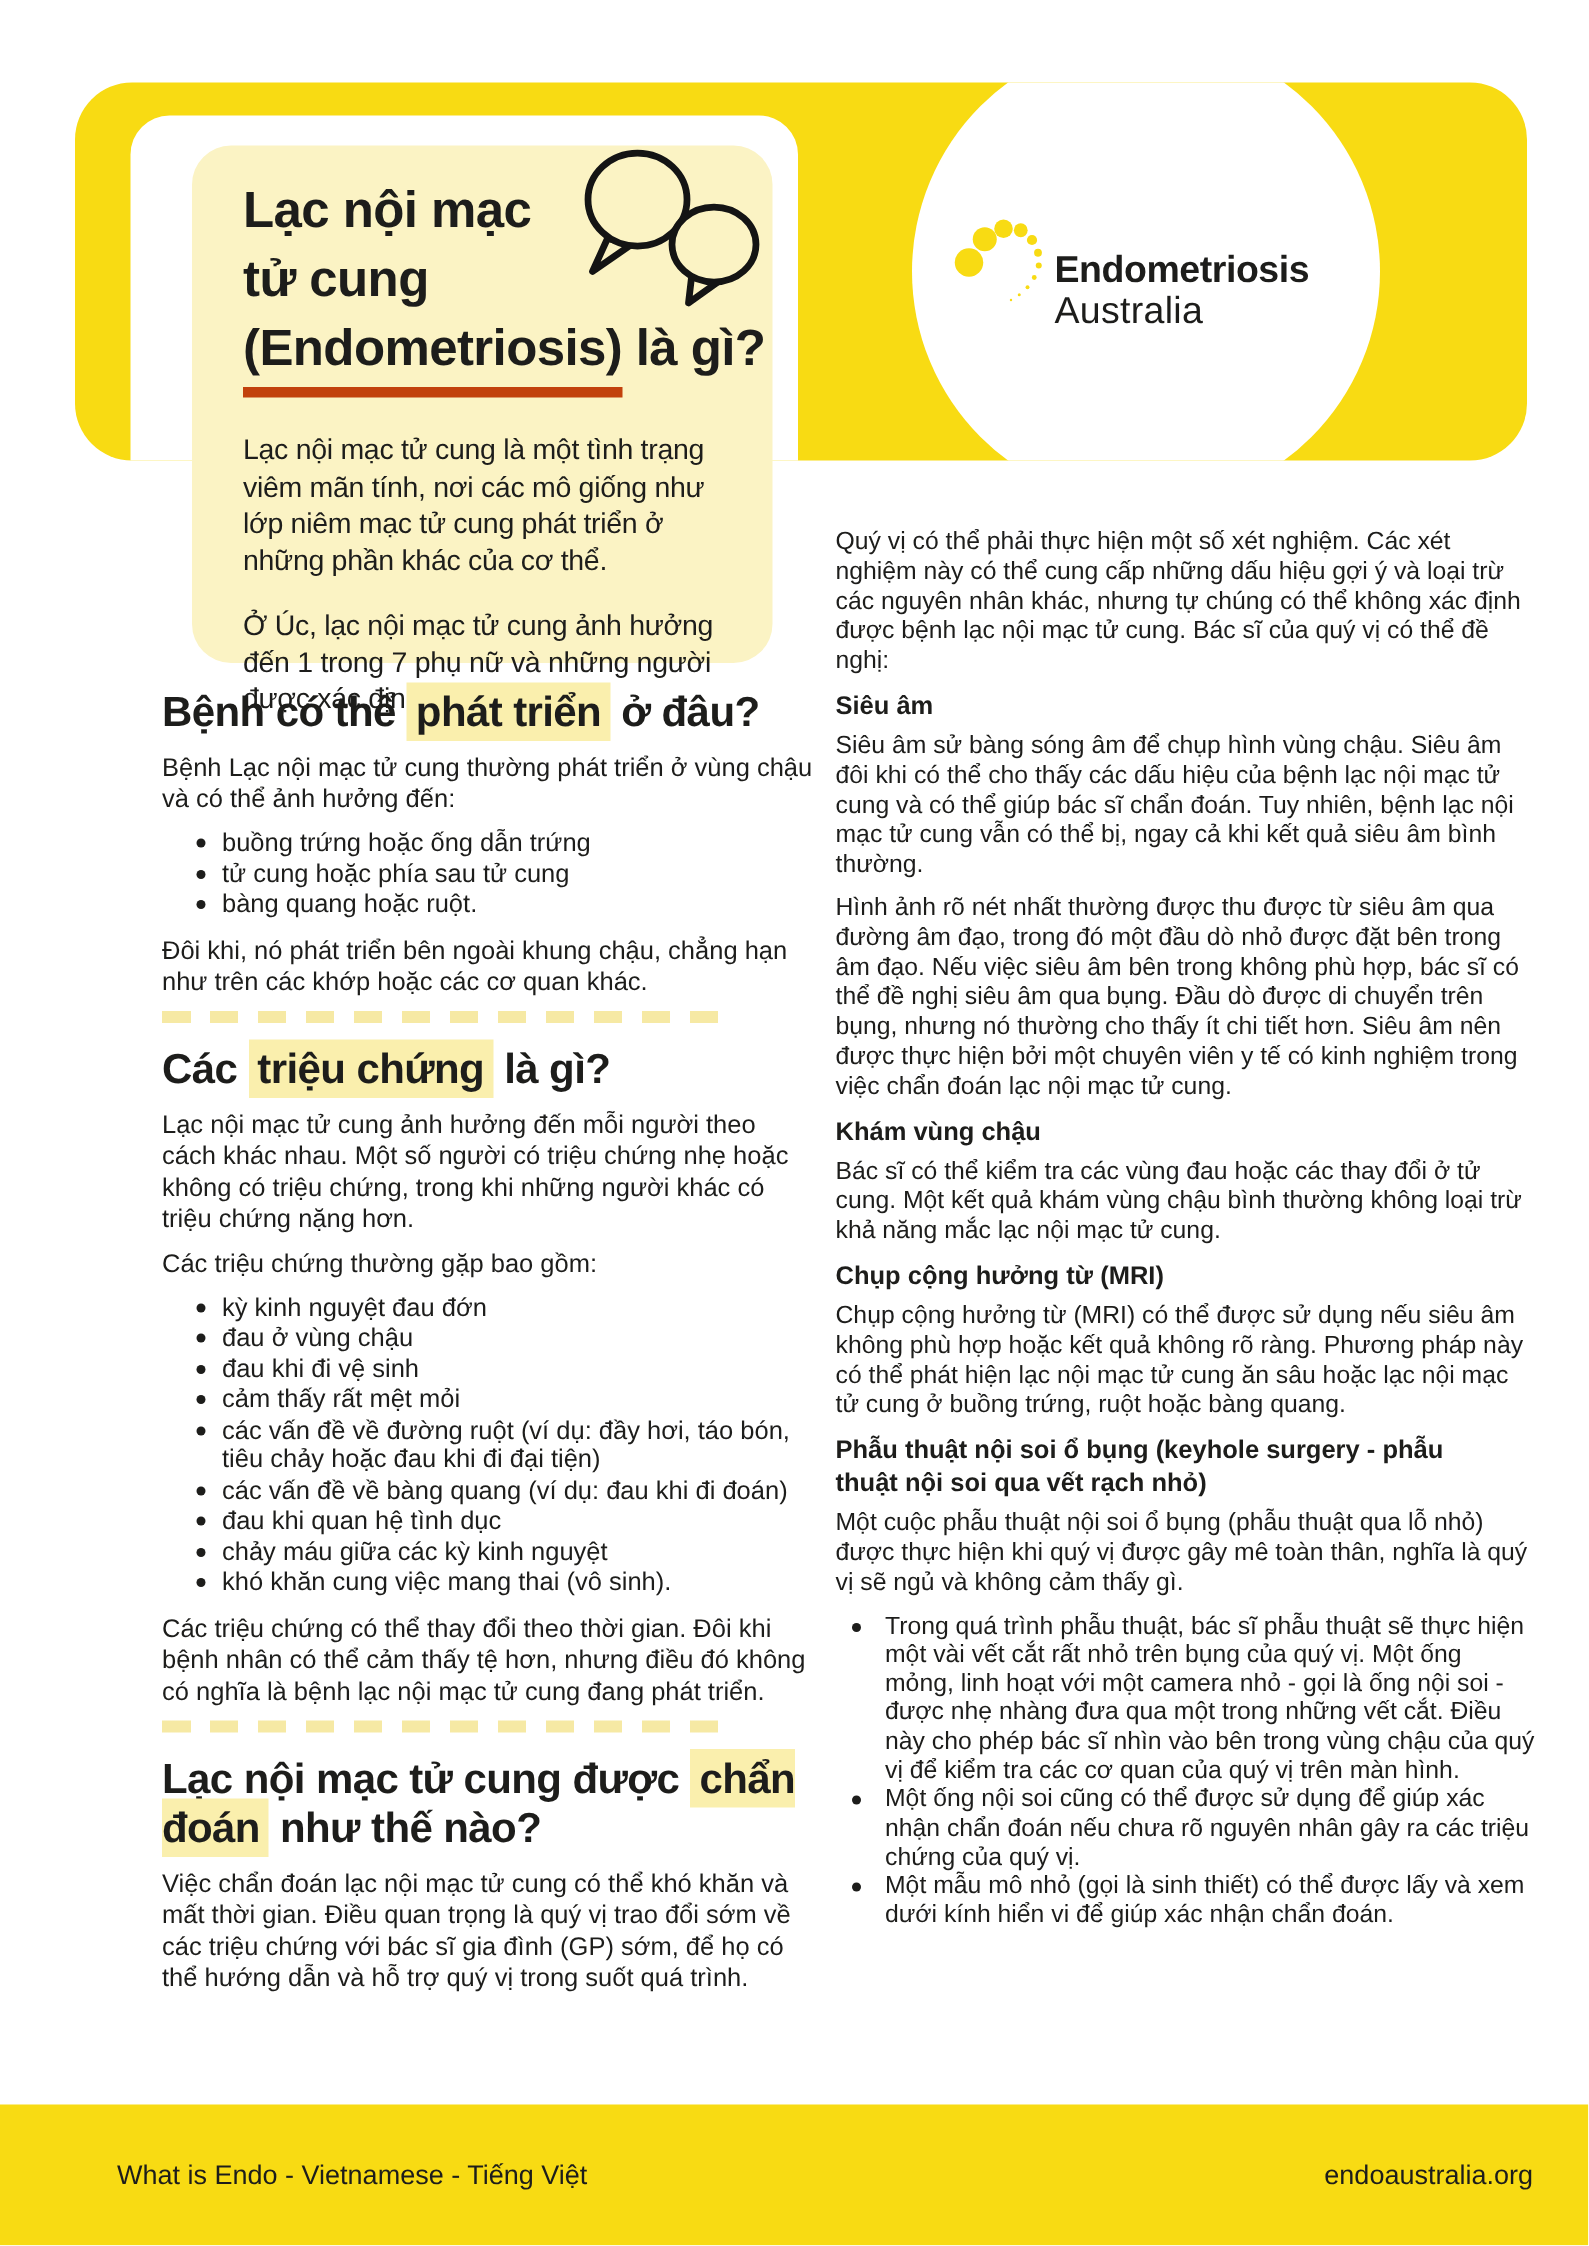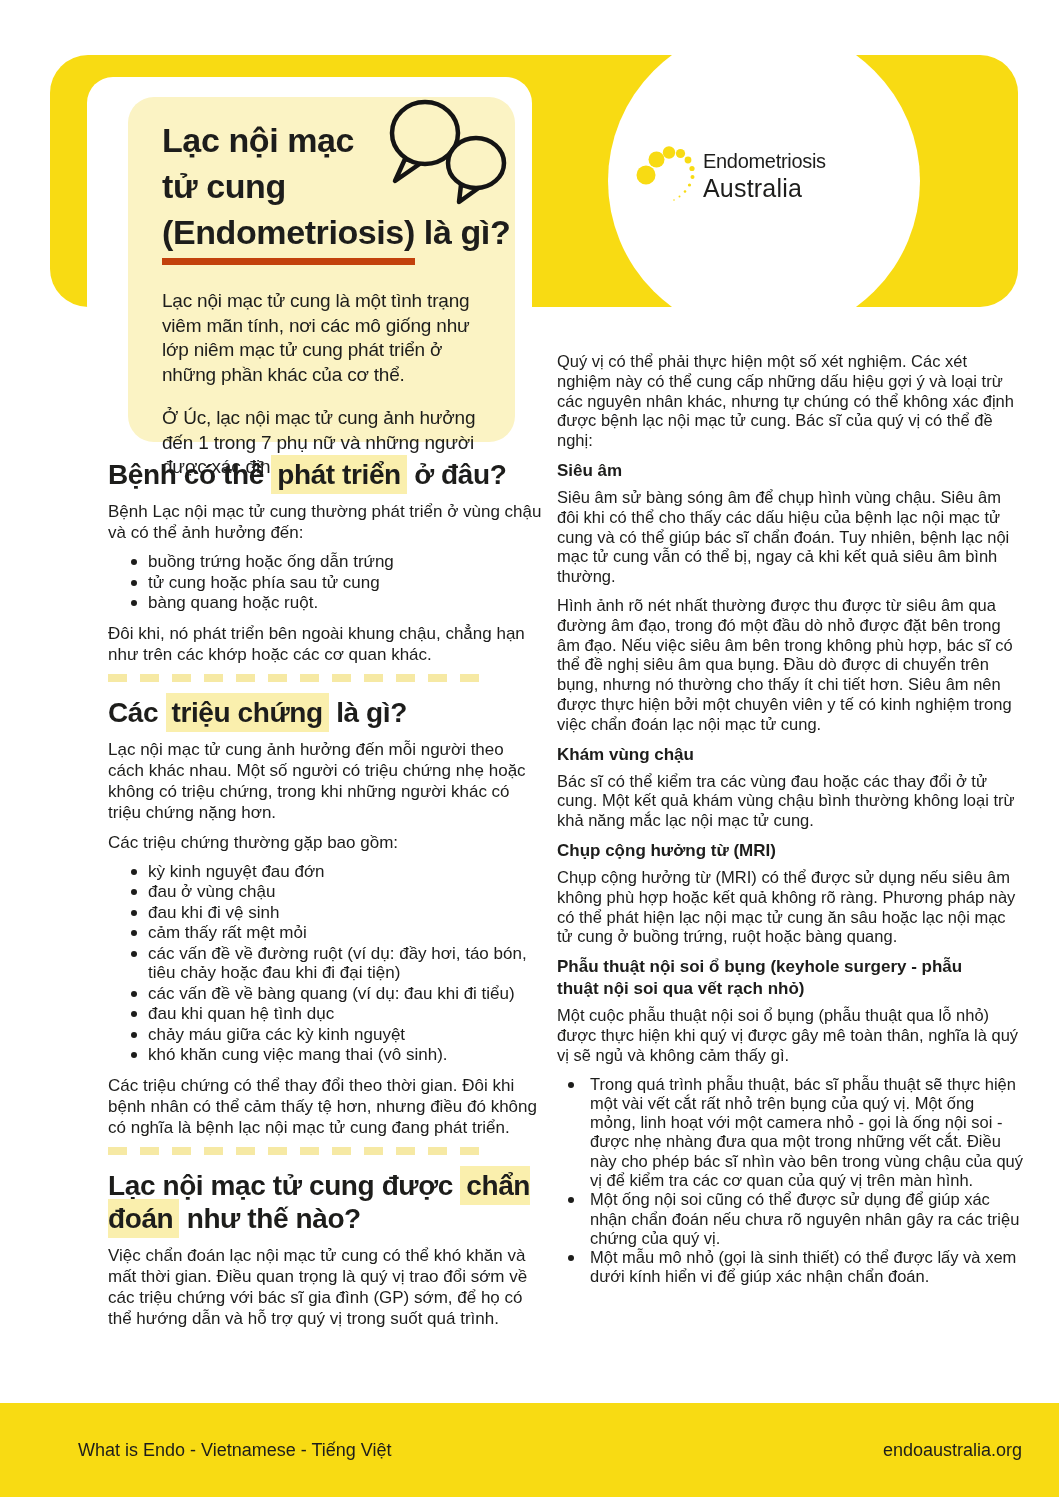--- a/index.html
+++ b/index.html
@@ -17,21 +17,21 @@
   
   .band{position:absolute;left:50px;top:55px;width:968px;height:252px;
         background:var(--brand-yellow);border-radius:38px;overflow:hidden;}
   .cutout{position:absolute;left:37px;top:22px;width:445px;height:320px;
           background:#fff;border-radius:26px;}
   .logo-circle{position:absolute;left:558px;top:-30px;width:312px;height:312px;
           background:#fff;border-radius:50%;}
   .logo{position:absolute;left:585px;top:88px;width:330px;height:120px;}
   .logo-dots{position:absolute;left:0;top:2px;}
   .logo-text{position:absolute;left:68px;top:5px;line-height:27px;white-space:nowrap;}
-  .logo-bold{font-size:20px;font-weight:normal;letter-spacing:-0.3px;}
+  .logo-bold{font-size:25px;font-weight:bold;letter-spacing:-0.3px;margin-top:19px;}
   .logo-reg{font-size:25px;font-weight:normal;letter-spacing:0.2px;}
 
   
   .title-card{position:absolute;left:128px;top:97px;width:387px;height:345px;
               background:var(--card-yellow);border-radius:26px;padding:20px 34px 16px 34px;}
   .bubbles{position:absolute;right:0px;top:2px;}
   h1{font-size:34px;line-height:46px;font-weight:bold;letter-spacing:-0.4px;}
   .t-line{display:block;white-space:nowrap;}
   .underlined{display:inline-block;border-bottom:7px solid #c2410c;padding-bottom:3px;}
   .card-p{font-size:19px;line-height:24.5px;margin-top:19px;letter-spacing:-0.2px;}
@@ -121,21 +121,21 @@
       <div class="divider"></div>
       <h2><span>Các </span><span class="hl">triệu chứng</span><span> là gì?</span></h2>
       <p>Lạc nội mạc tử cung ảnh hưởng đến mỗi người theo cách khác nhau. Một số người có triệu chứng nhẹ hoặc không có triệu chứng, trong khi những người khác có triệu chứng nặng hơn.</p>
       <p>Các triệu chứng thường gặp bao gồm:</p>
       <ul>
         <li>kỳ kinh nguyệt đau đớn</li>
         <li>đau ở vùng chậu</li>
         <li>đau khi đi vệ sinh</li>
         <li>cảm thấy rất mệt mỏi</li>
         <li>các vấn đề về đường ruột (ví dụ: đầy hơi, táo bón, tiêu chảy hoặc đau khi đi đại tiện)</li>
-        <li>các vấn đề về bàng quang (ví dụ: đau khi đi tiểu)</li>
+        <li>các vấn đề về bàng quang (ví dụ: đau khi đi đoán)</li>
         <li>đau khi quan hệ tình dục</li>
         <li>chảy máu giữa các kỳ kinh nguyệt</li>
         <li>khó khăn cung việc mang thai (vô sinh).</li>
       </ul>
       <p>Các triệu chứng có thể thay đổi theo thời gian. Đôi khi bệnh nhân có thể cảm thấy tệ hơn, nhưng điều đó không có nghĩa là bệnh lạc nội mạc tử cung đang phát triển.</p>
       <div class="divider"></div>
       <h2><span>Lạc nội mạc tử cung được </span><span class="hl">chẩn đoán</span><span> như thế nào?</span></h2>
       <p>Việc chẩn đoán lạc nội mạc tử cung có thể khó khăn và mất thời gian. Điều quan trọng là quý vị trao đổi sớm về các triệu chứng với bác sĩ gia đình (GP) sớm, để họ có thể hướng dẫn và hỗ trợ quý vị trong suốt quá trình.</p>
     </div>
   <div class="col col-right" id="col-right">

